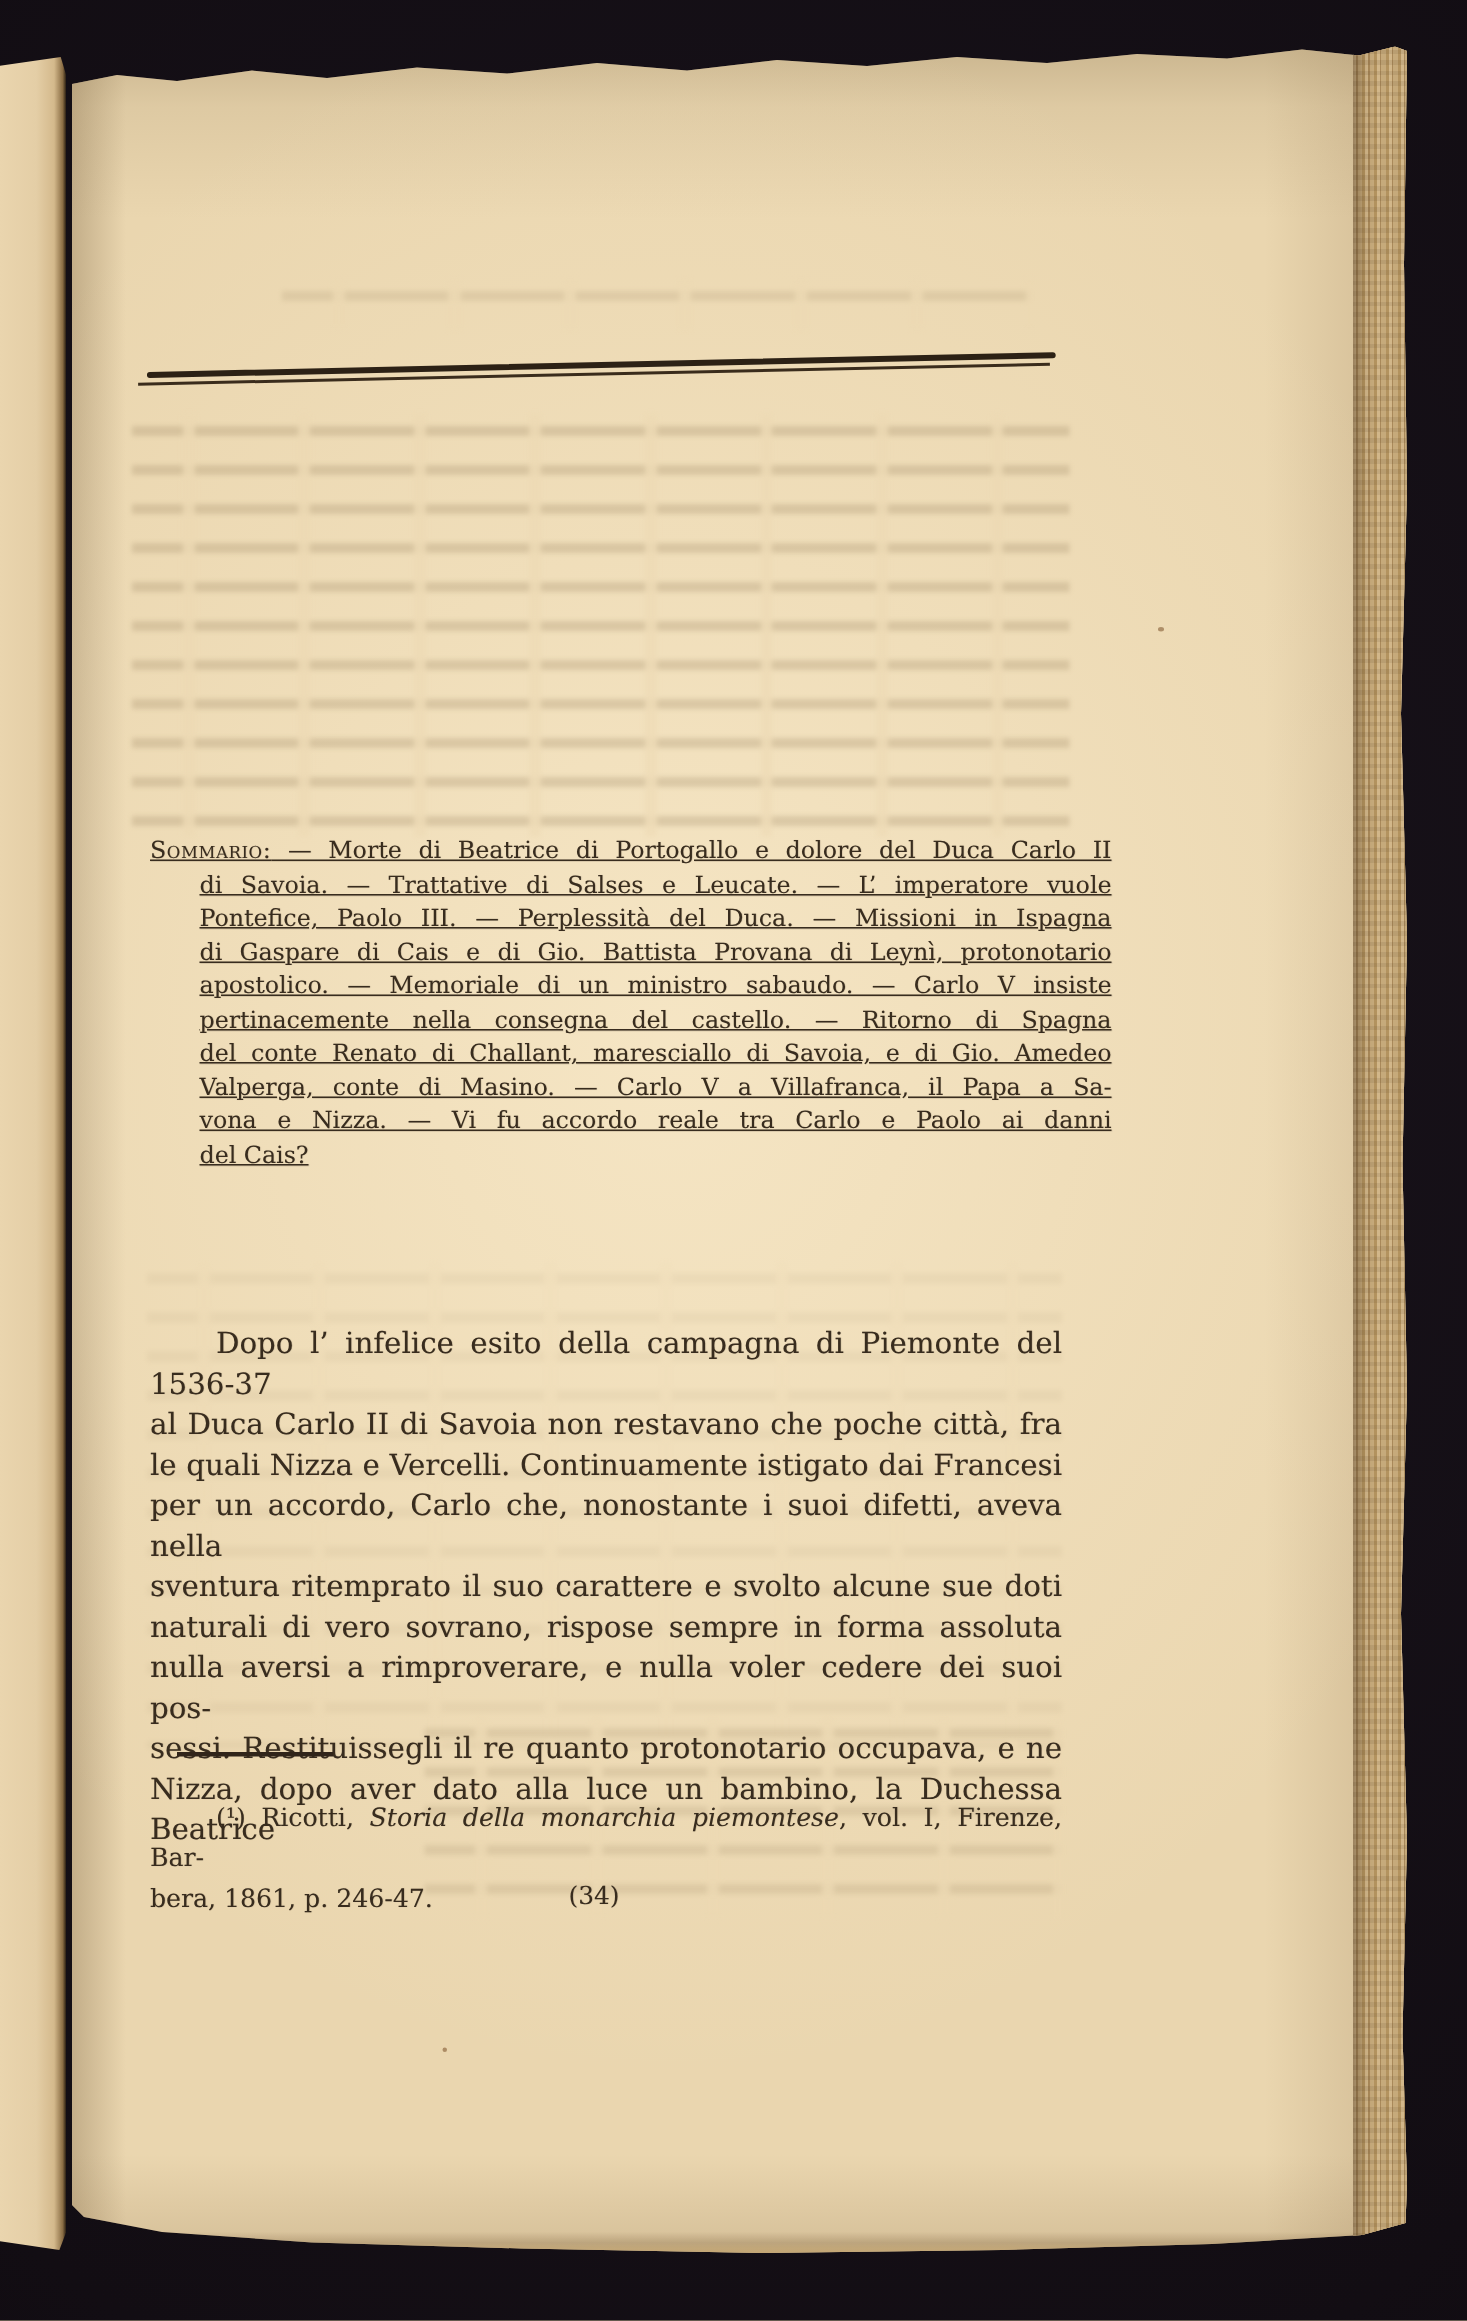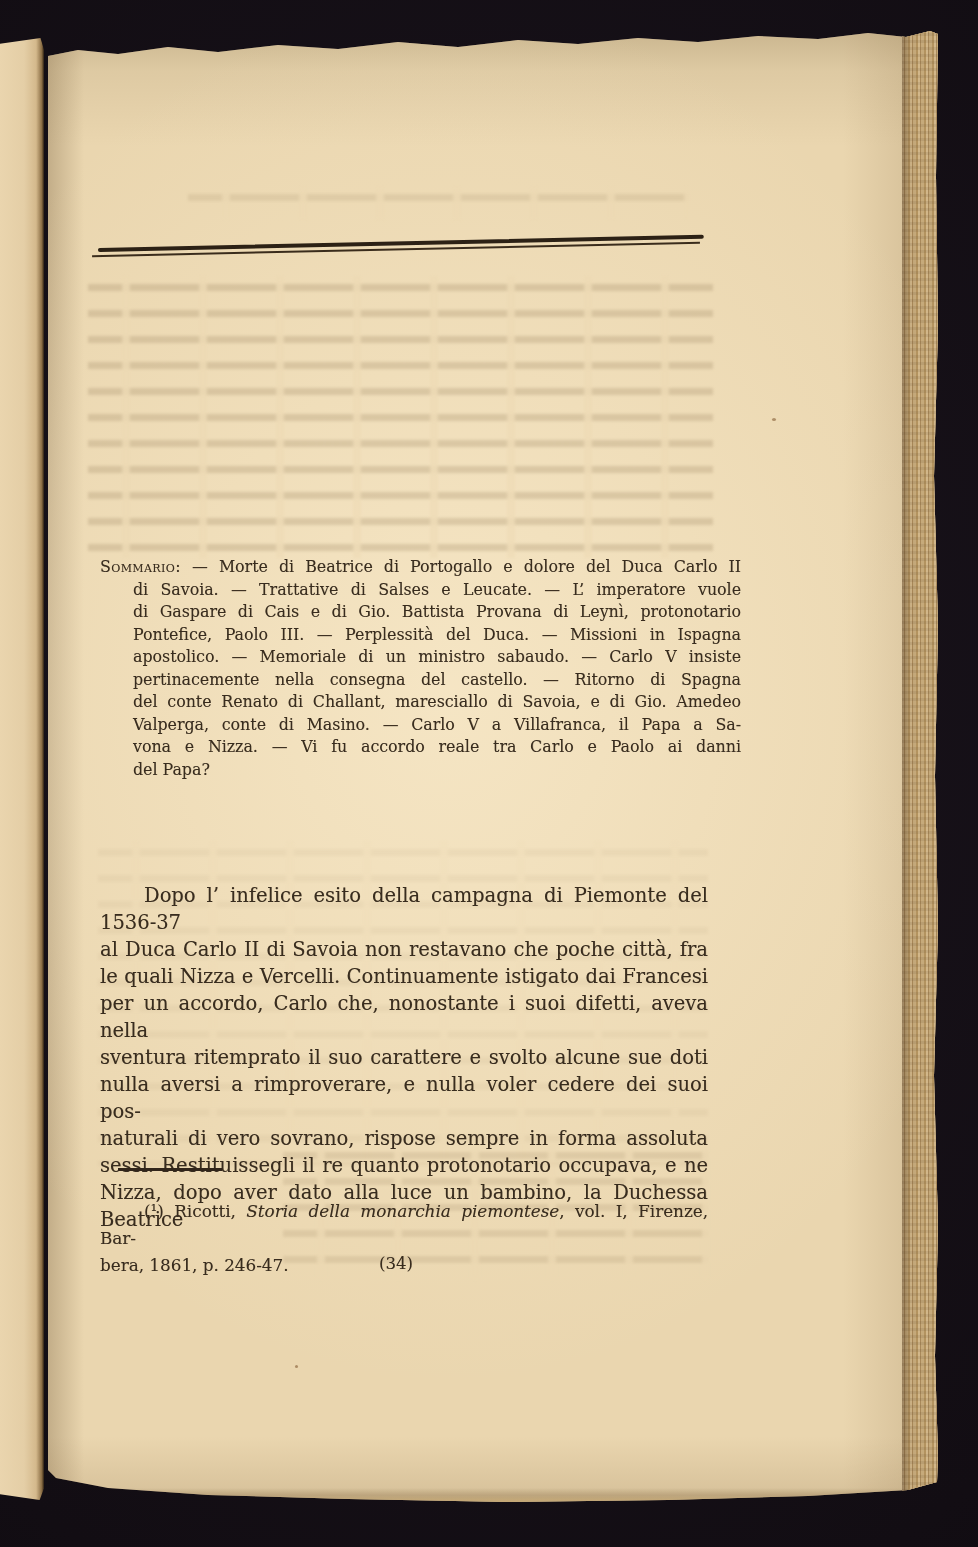--- a/index.html
+++ b/index.html
@@ -58,21 +58,21 @@
   .double-rule { position:absolute; left:50px; top:222px; width:606px;
     transform:rotate(-1.25deg); transform-origin:left center; }
   .rule-thick { height:4px; background:#2c2115; border-radius:2px; }
   .rule-thin  { height:1.6px; background:#3a2c1c; margin-top:3px; margin-left:-6px; width:608px; }
 
   
   .textblock { position:absolute; text-shadow:.3px .3px .5px rgba(56,44,30,.3); }
 
   .summary { left:52px; top:530px; width:608px; padding-left:33px;
     font-size:15.8px; line-height:22.5px; }
-  .s-line { text-align:justify; text-align-last:justify; }
+  .s-line { text-align:justify; text-align-last:justify;text-decoration:underline; }
   .s-line.first { margin-left:-33px; }
   .s-line.last { text-align-last:left; }
   .sc { font-variant:small-caps; letter-spacing:.4px; }
 
   .body-par { left:52px; top:812px; width:608px; font-size:19.5px; line-height:27px;margin-top:44px; }
   .b-line { text-align:justify; text-align-last:justify; }
   .b-line.indent { text-indent:44px; }
 
   .fn-rule { position:absolute; left:70px; top:1142px; width:104px; height:3px; background:#31251a; }
 
@@ -105,38 +105,38 @@
     <div class="bleed bleed-foot"></div>
 
     <div class="double-rule">
       <div class="rule-thick"></div>
       <div class="rule-thin"></div>
     </div>
 
     <div class="textblock summary">
       <div class="s-line first"><span class="sc">Sommario:</span> <span>— Morte di Beatrice di Portogallo e dolore del Duca Carlo II</span></div>
       <div class="s-line">di Savoia. — Trattative di Salses e Leucate. — L’ imperatore vuole</div>
+      <div class="s-line">Pontefice, Paolo III. — Perplessità del Duca. — Missioni in Ispagna</div>
       <div class="s-line">di Gaspare di Cais e di Gio. Battista Provana di Leynì, protonotario</div>
-      <div class="s-line">Pontefice, Paolo III. — Perplessità del Duca. — Missioni in Ispagna</div>
       <div class="s-line">apostolico. — Memoriale di un ministro sabaudo. — Carlo V insiste</div>
       <div class="s-line">pertinacemente nella consegna del castello. — Ritorno di Spagna</div>
       <div class="s-line">del conte Renato di Challant, maresciallo di Savoia, e di Gio. Amedeo</div>
       <div class="s-line">Valperga, conte di Masino. — Carlo V a Villafranca, il Papa a Sa-</div>
       <div class="s-line">vona e Nizza. — Vi fu accordo reale tra Carlo e Paolo ai danni</div>
-      <div class="s-line last">del Papa?</div>
+      <div class="s-line last">del Cais?</div>
     </div>
 
     <div class="textblock body-par">
       <div class="b-line indent">Dopo l’ infelice esito della campagna di Piemonte del 1536-37</div>
       <div class="b-line">al Duca Carlo II di Savoia non restavano che poche città, fra</div>
       <div class="b-line">le quali Nizza e Vercelli. Continuamente istigato dai Francesi</div>
       <div class="b-line">per un accordo, Carlo che, nonostante i suoi difetti, aveva nella</div>
       <div class="b-line">sventura ritemprato il suo carattere e svolto alcune sue doti</div>
+      <div class="b-line">naturali di vero sovrano, rispose sempre in forma assoluta</div>
       <div class="b-line">nulla aversi a rimproverare, e nulla voler cedere dei suoi pos-</div>
-      <div class="b-line">naturali di vero sovrano, rispose sempre in forma assoluta</div>
       <div class="b-line">sessi. Restituissegli il re quanto protonotario occupava, e ne</div>
       <div class="b-line">Nizza, dopo aver dato alla luce un bambino, la Duchessa Beatrice</div>
     </div>
 
     <div class="fn-rule"></div>
 
     <div class="textblock footnote">
       <div class="f-line f1"><span>(¹) Ricotti, </span><span class="it">Storia della monarchia piemontese</span><span>, vol. I, Firenze, Bar-</span></div>
       <div class="f-line">bera, 1861, p. 246-47.</div>
     </div>

